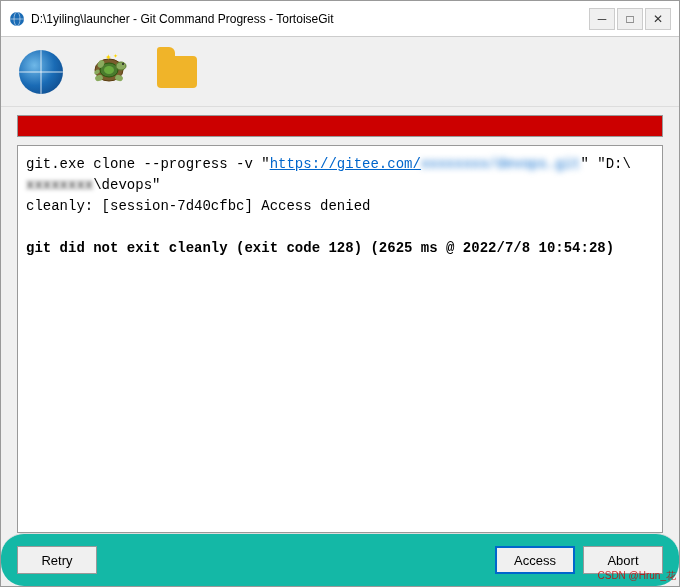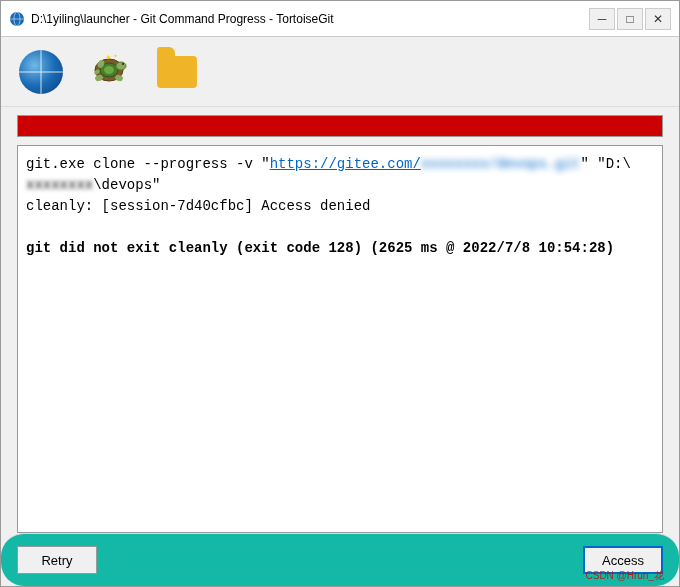--- a/index.html
+++ b/index.html
@@ -193,21 +193,21 @@
       background: #f0f0f0;
     }
 
     .btn-retry {
       margin-right: auto;
     }
 
     .watermark {
       position: absolute;
       bottom: 4px;
-      right: 16px;
+      right: 4px;
       font-size: 10px;
       color: #cc0000;
       opacity: 0.8;
     }
 
     .tortoise-svg {
       width: 44px;
       height: 44px;
     }
   </style>
@@ -280,16 +280,17 @@
     <div class="output-line">
       cleanly: [session-7d40cfbc] Access denied
     </div>
     <div class="output-line">&nbsp;</div>
     <div class="output-line output-error">git did not exit cleanly (exit code 128) (2625 ms @ 2022/7/8 10:54:28)</div>
   </div>
 
   <div class="bottom-bar">
     <button class="btn btn-retry">Retry</button>
     <button class="btn btn-primary">Access</button>
+    <button class="btn">Abort</button>
   </div>
 </div>
 
 <div class="watermark">CSDN @Hrun_花</div>
 
 </body></html>

